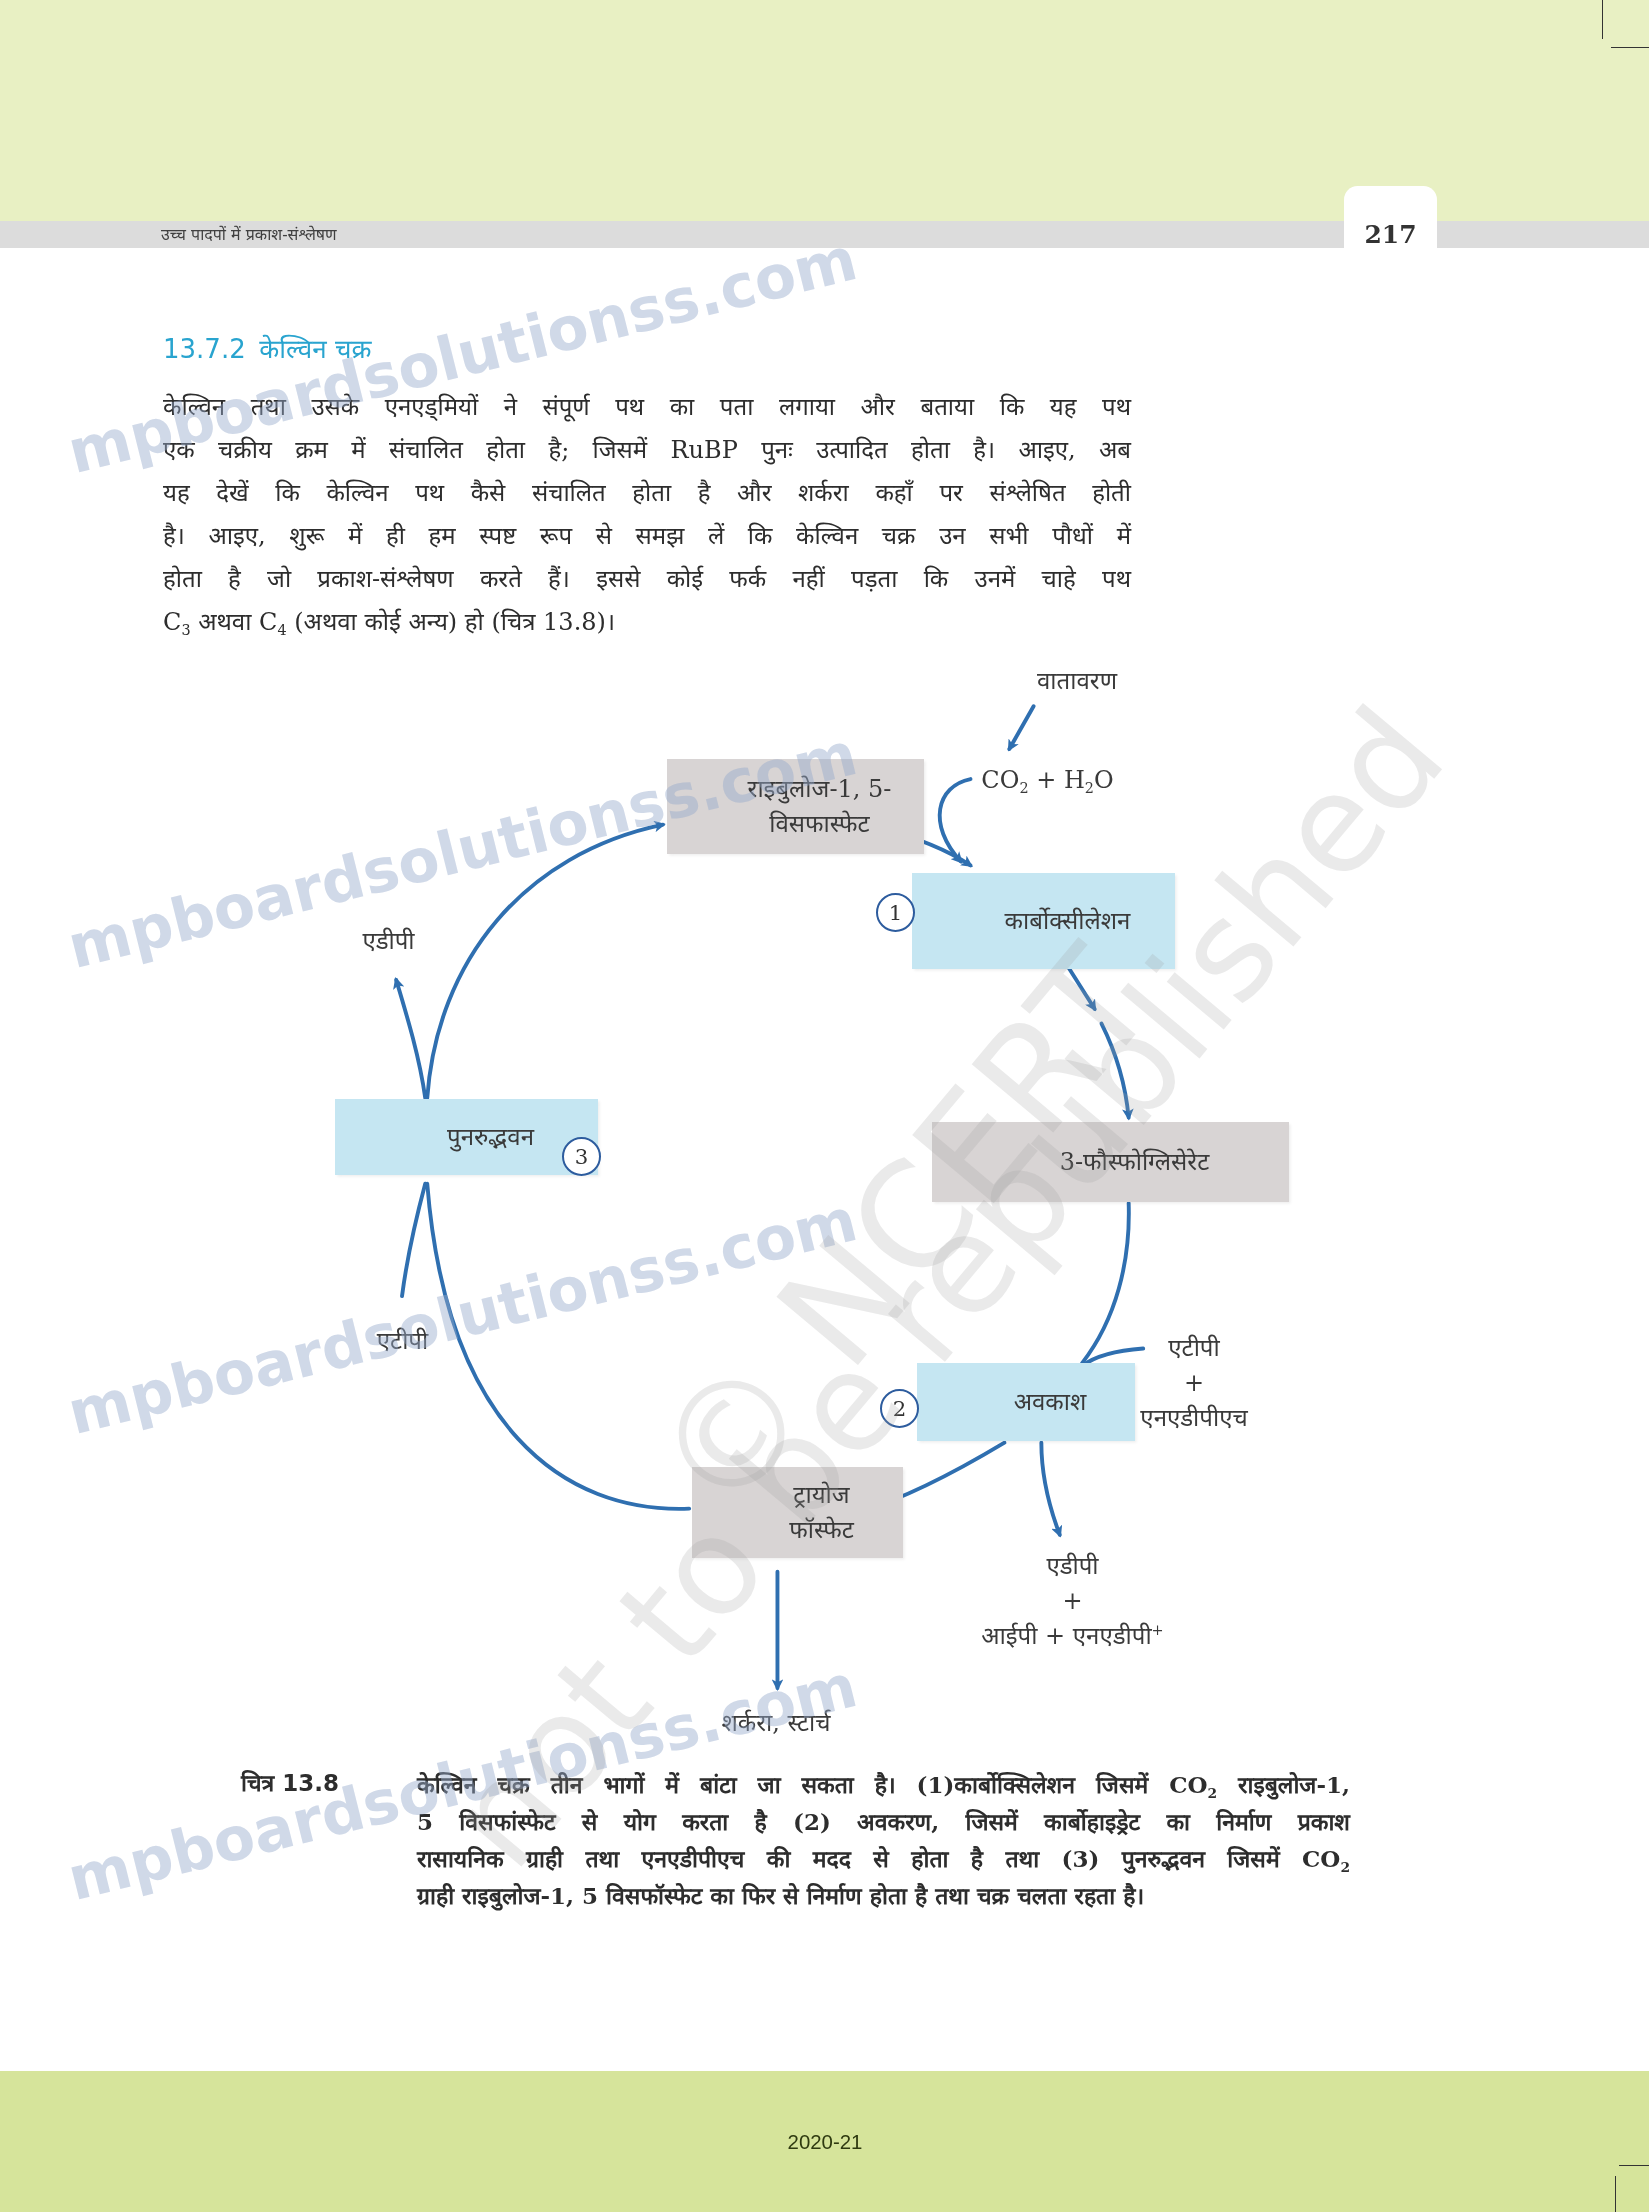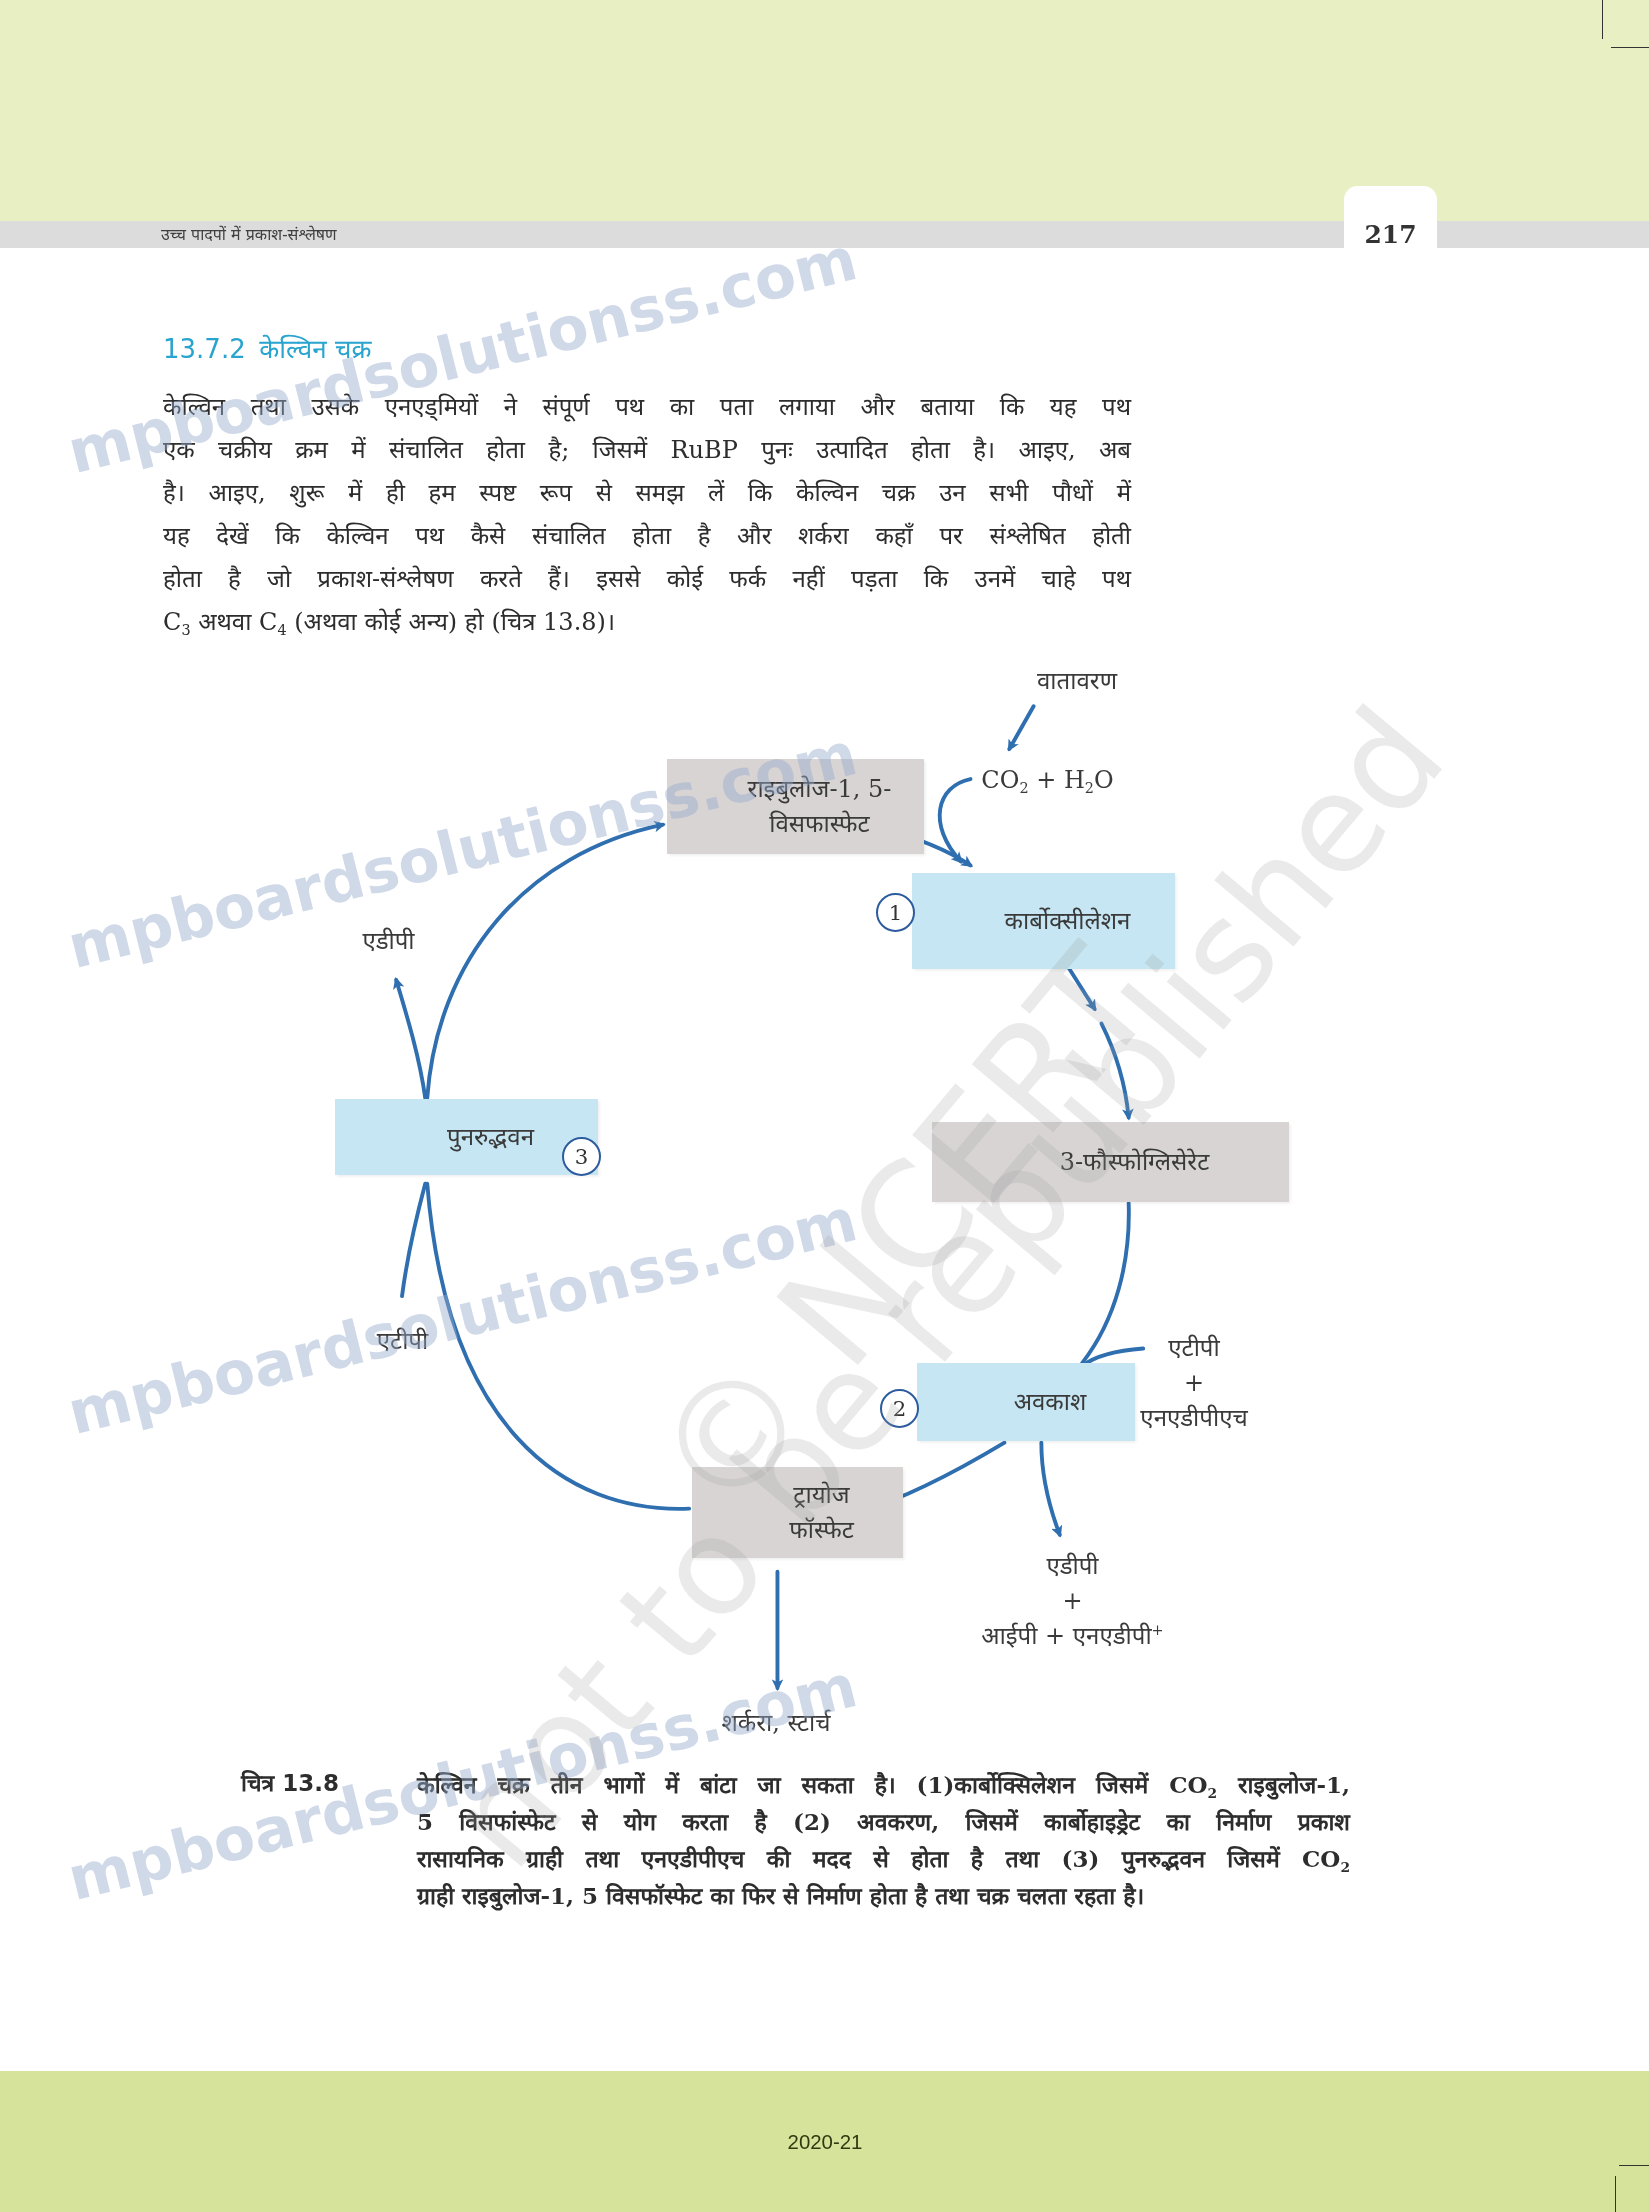--- a/index.html
+++ b/index.html
@@ -105,22 +105,22 @@
 <div class="page-tab"></div>
 <div class="page-number">217</div>
 
 <div class="section-heading">
   <span class="num">13.7.2</span><span>केल्विन चक्र</span>
 </div>
 
 <div class="body-para">
   <span class="line">केल्विन तथा उसके एनएड्मियों ने संपूर्ण पथ का पता लगाया और बताया कि यह पथ</span>
   <span class="line">एक चक्रीय क्रम में संचालित होता है; जिसमें RuBP पुनः उत्पादित होता है। आइए, अब</span>
+  <span class="line">यह देखें कि केल्विन पथ कैसे संचालित होता है और शर्करा कहाँ पर संश्लेषित होती</span>
   <span class="line">है। आइए, शुरू में ही हम स्पष्ट रूप से समझ लें कि केल्विन चक्र उन सभी पौधों में</span>
-  <span class="line">यह देखें कि केल्विन पथ कैसे संचालित होता है और शर्करा कहाँ पर संश्लेषित होती</span>
   <span class="line">होता है जो प्रकाश-संश्लेषण करते हैं। इससे कोई फर्क नहीं पड़ता कि उनमें चाहे पथ</span>
   <span class="line last"><span>C</span><sub>3</sub><span> अथवा </span><span>C</span><sub>4</sub><span> (अथवा कोई अन्य) हो (चित्र 13.8)।</span></span>
 </div>
 
 <svg class="diagram" viewBox="0 0 1700 2280" xmlns="http://www.w3.org/2000/svg">
   <defs>
     <marker id="ah" markerWidth="12" markerHeight="12" refX="9" refY="6" orient="auto" markerUnits="userSpaceOnUse">
       <path d="M0,0 L12,6 L0,12 L3,6 Z" fill="#2f6fb0"></path>
     </marker>
   </defs>

